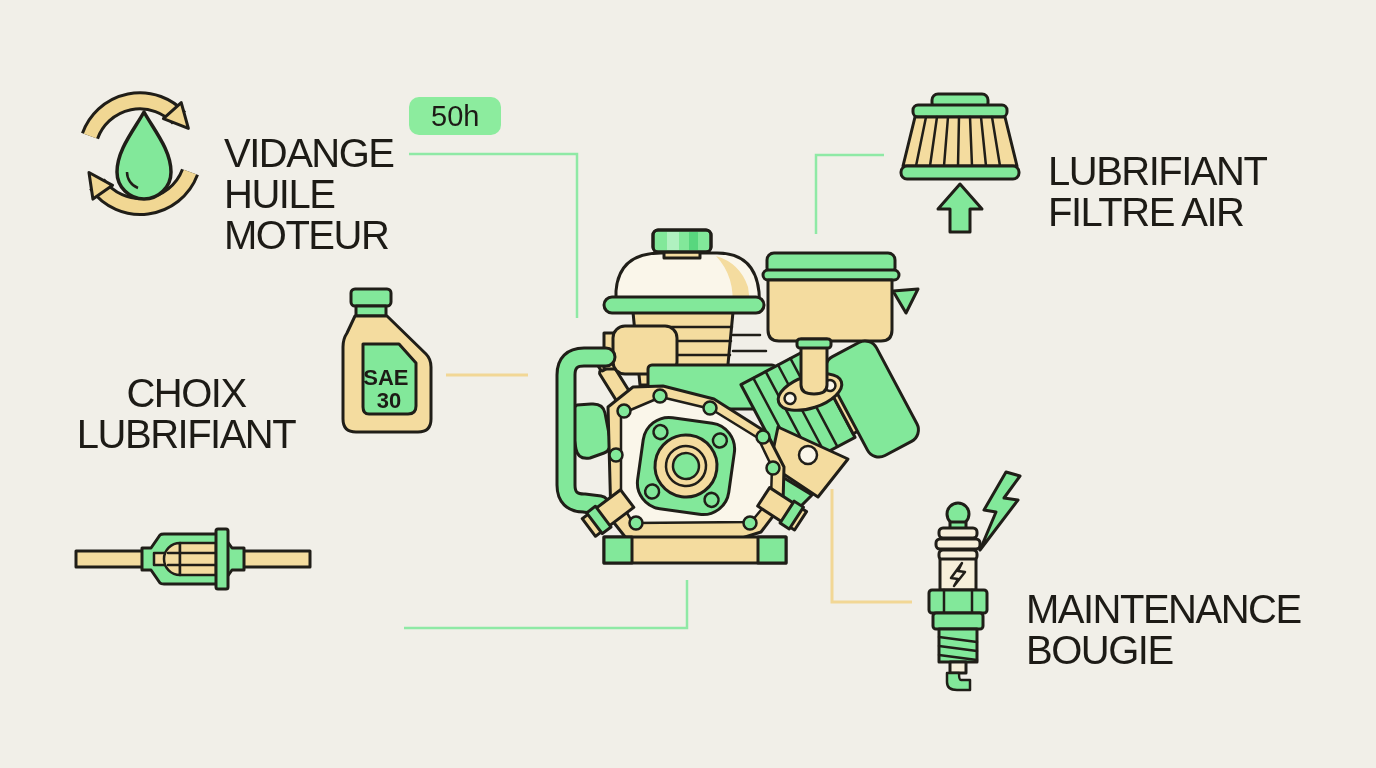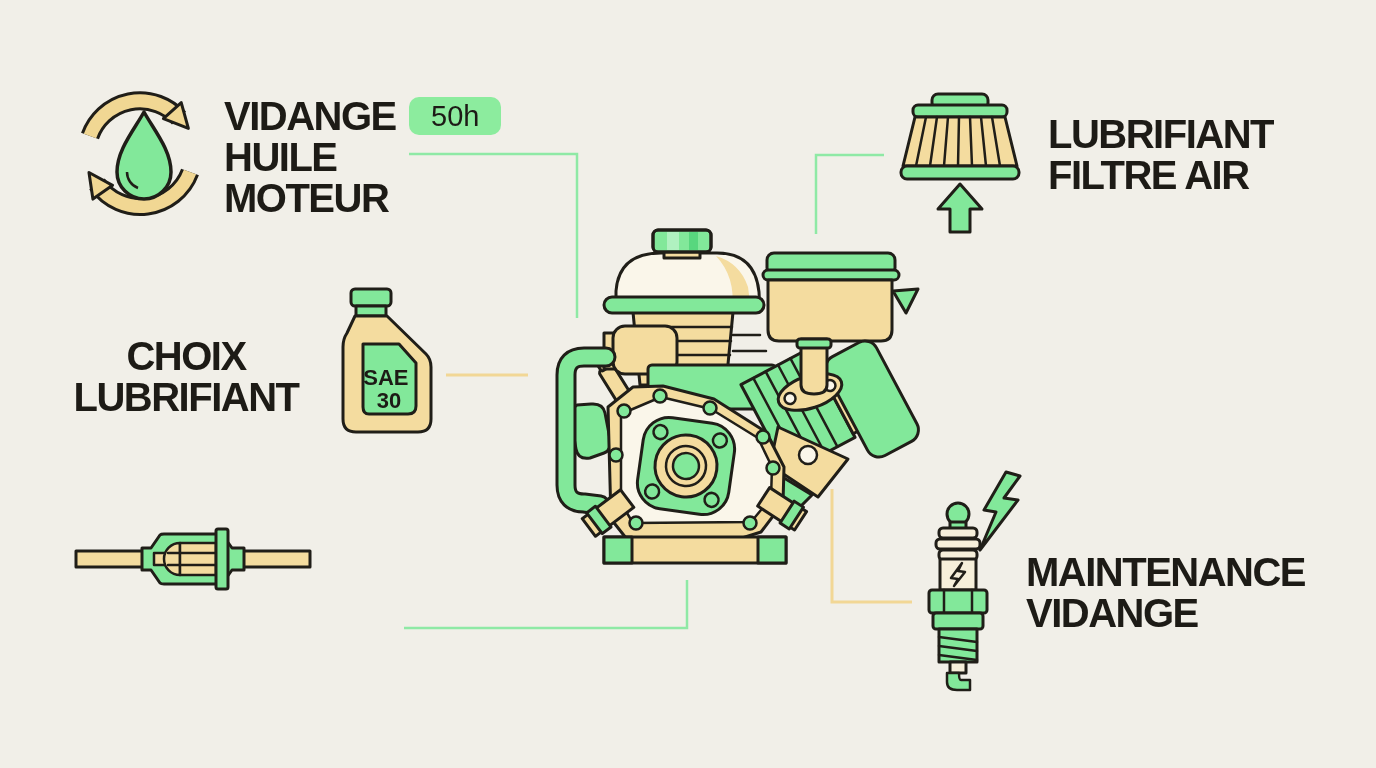--- a/index.html
+++ b/index.html
@@ -1,20 +1,20 @@
 <!DOCTYPE html>
 <html><head>
 <meta charset="utf-8">
 <style>
   html,body{margin:0;padding:0;}
   body{font-family:"Liberation Sans",sans-serif;background:#e8e6df;}
   .stage{position:relative;width:1376px;height:768px;background:#f1efe8;overflow:hidden;}
   .abs{position:absolute;}
-  .label{position:absolute;font-weight:bold;font-size:40px;line-height:41px;
-         letter-spacing:-1.5px;color:#1d1b16;white-space:pre-line;}
+  .label{position:absolute;font-weight:normal;font-size:40px;line-height:41px;
+         letter-spacing:-1.5px;color:#1d1b16;white-space:pre-line;margin-top:37px;}
   .label.right{text-align:center;}
   .badge{position:absolute;left:409px;top:97px;background:#8cec9e;color:#1d1b16;
          font-weight:normal;font-size:29px;line-height:38px;padding:0 22px;border-radius:10px;}
   svg{display:block;overflow:visible;}
   .ol{stroke:#201e18;stroke-linejoin:round;stroke-linecap:round;}
 </style>
 </head>
 <body>
 
 <div class="stage">
@@ -110,21 +110,21 @@
       <rect x="11" y="130" width="58" height="23" rx="3" fill="#82e89a"></rect>
       <path d="M 26 130 V 153 M 54 130 V 153" stroke-width="2.5" fill="none"></path>
       <rect x="15" y="153" width="50" height="16" rx="3" fill="#82e89a"></rect>
       <rect x="21" y="169" width="38" height="33" fill="#82e89a"></rect>
       <path d="M 21 177 L 59 182 M 21 186 L 59 191 M 21 195 L 59 200" stroke-width="2.5" fill="none"></path>
       <rect x="32" y="202" width="16" height="11" fill="#f6efda"></rect>
       <path d="M 29 213 L 29 222 Q 29 230 39 230 L 52 230 L 52 220 L 43 220 Q 41 220 41 213 Z" fill="#82e89a" stroke-width="2.5"></path>
     </g>
   </svg>
   <div class="label" style="left:1026px;top:552px">MAINTENANCE
-VIDANGE</div>
+BOUGIE</div>
 
   <svg class="abs" style="left:520px;top:215px" width="420" height="400" viewBox="0 0 420 400">
     <g class="ol" stroke-width="3">
 
       <path d="M57 190 Q50 194 51 206 L56 234 Q58 245 70 243 L84 238 Q92 235 90 224 L85 198 Q83 188 71 189 Z" fill="#82e89a"></path>
 
       <g transform="translate(96,170) rotate(-32)">
         <rect x="-8" y="-21" width="16" height="42" rx="4" fill="#f4dc9f"></rect>
         <rect x="-5" y="-28" width="10" height="9" rx="2" fill="#f4dc9f"></rect>
       </g>

